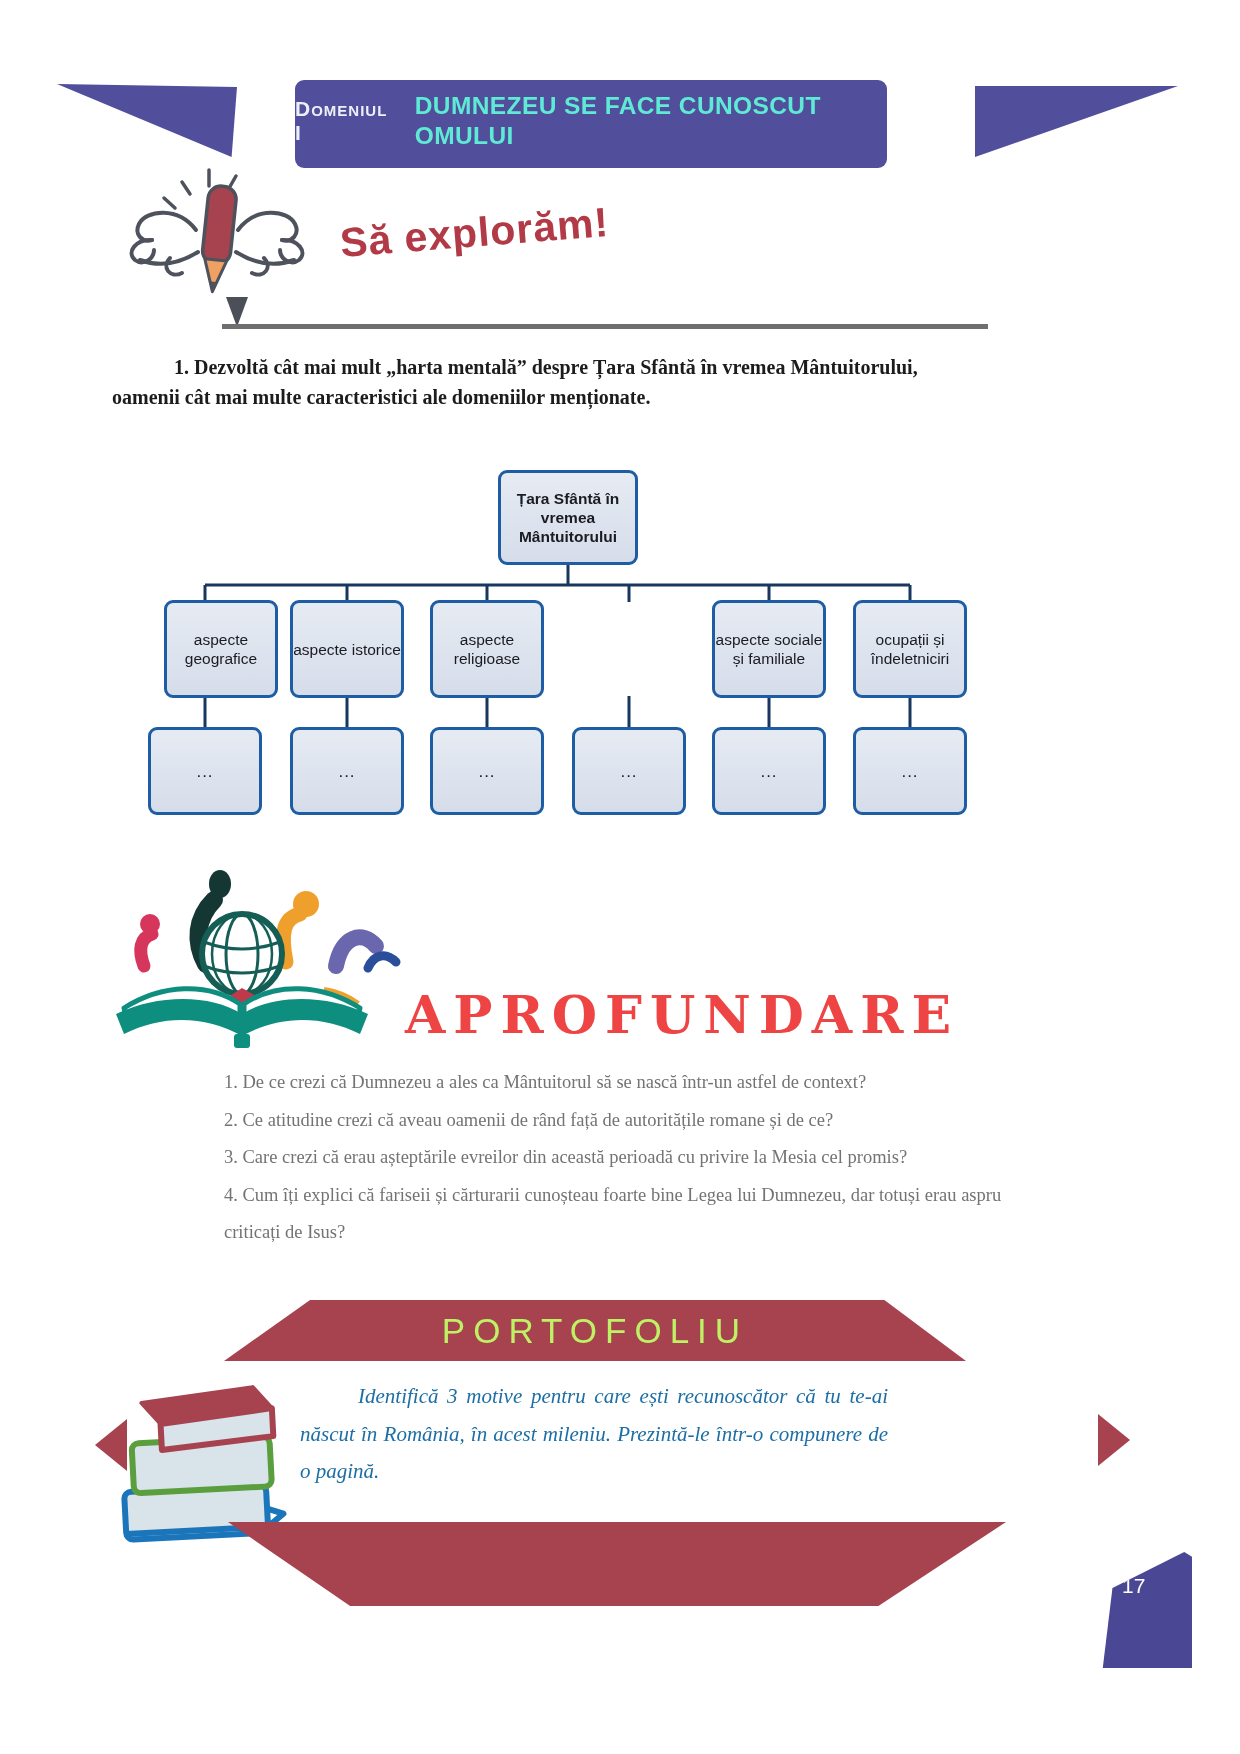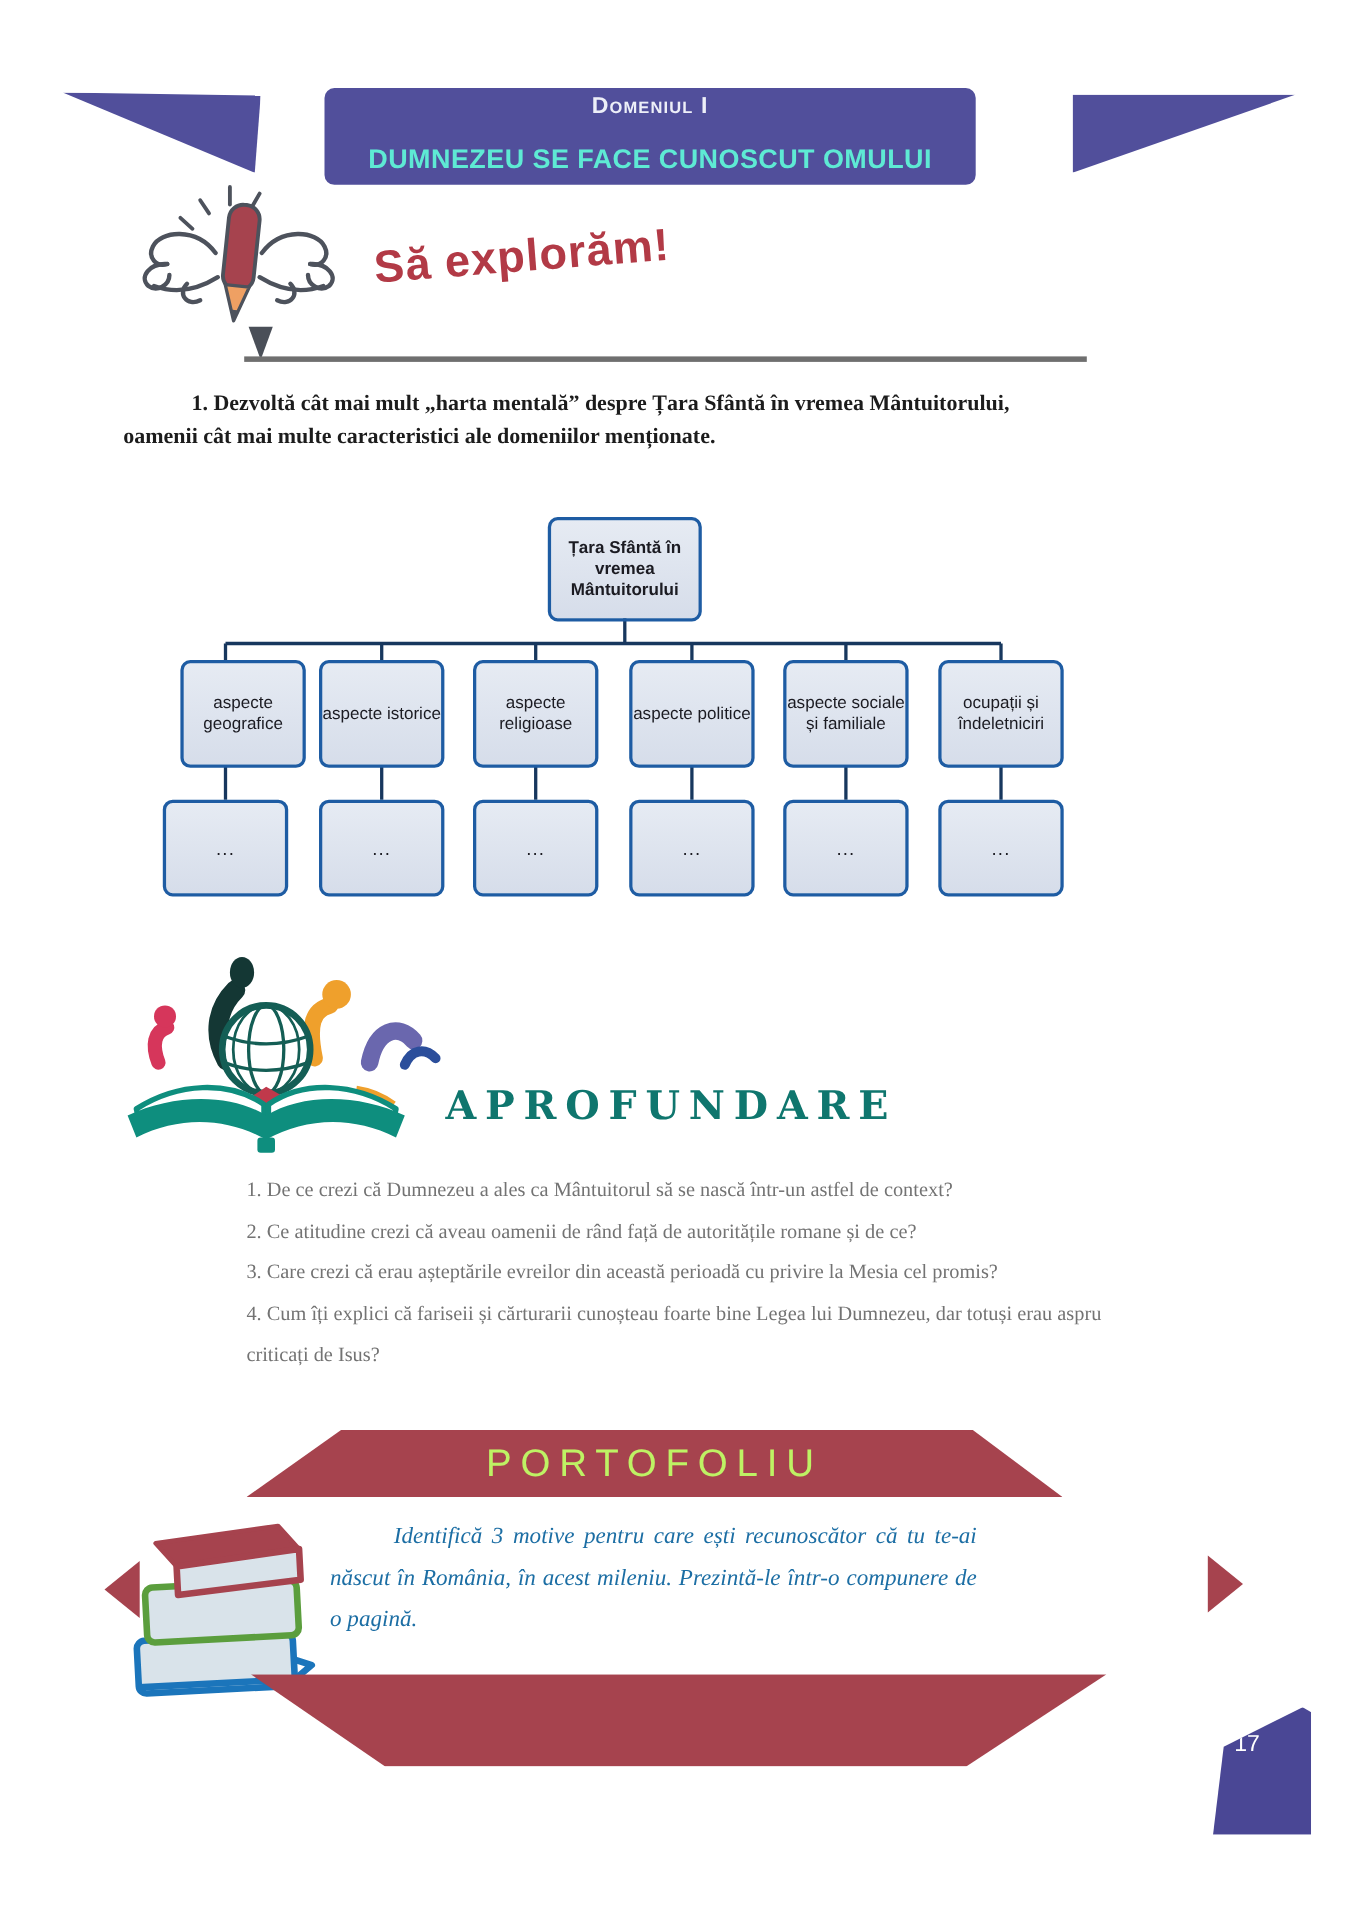--- a/index.html
+++ b/index.html
@@ -4,21 +4,21 @@
 <style>
   html,body{margin:0;padding:0;background:#e8e8e8;}
   .page{position:relative;width:1240px;height:1754px;background:#ffffff;margin:0 auto;overflow:hidden;
         font-family:"Liberation Serif",serif;}
 
   
   .corner-tri{position:absolute;background:#514F9B;}
   .tri-left{left:57px;top:84px;width:180px;height:73px;clip-path:polygon(0 0,100% 4%,97% 100%);}
   .tri-right{left:975px;top:86px;width:203px;height:71px;clip-path:polygon(0 0,100% 0,0 100%);}
   .banner{position:absolute;left:295px;top:80px;width:592px;height:88px;background:#514F9B;border-radius:9px;
-          display:flex;flex-direction:column;align-items:center;justify-content:flex-end;padding-bottom:7px;box-sizing:border-box;gap:22px;}
+          display:flex;flex-direction:row;align-items:center;justify-content:flex-end;padding-bottom:7px;box-sizing:border-box;gap:22px;}
   .banner .kicker{font-family:"Liberation Sans",sans-serif;font-variant:small-caps;font-weight:700;
           font-size:21px;color:#EDEFF8;letter-spacing:1px;line-height:24px;}
   .banner .title{font-family:"Liberation Sans",sans-serif;font-weight:700;font-size:24.5px;color:#5eead4;
           letter-spacing:.4px;line-height:30px;}
 
   
   .explore-title{position:absolute;left:342px;top:220px;font-family:"Liberation Sans",sans-serif;
           font-weight:700;font-size:41px;color:#B23A46;transform:rotate(-4.5deg);transform-origin:left bottom;letter-spacing:1px;}
   .divider{position:absolute;left:222px;top:324px;width:766px;height:5px;background:#6F6F6F;}
   .pencil-shadow{position:absolute;left:226px;top:297px;width:0;height:0;
@@ -31,21 +31,21 @@
   .connectors{position:absolute;left:0;top:0;}
   .node{position:absolute;background:linear-gradient(180deg,#E6EBF3,#D6DDEA);border:3px solid #1E5CA3;border-radius:9px;
         display:flex;align-items:center;justify-content:center;text-align:center;box-sizing:border-box;
         font-family:"Liberation Sans",sans-serif;color:#1b1b22;font-size:15.5px;line-height:19px;padding:4px 0;}
   .node::before{content:"";position:absolute;left:-9px;top:-9px;width:100%;height:100%;background:#1E5CA3;border-radius:9px;z-index:-1;}
   .node.root{left:358px;top:40px;width:140px;height:95px;font-weight:700;font-size:15.5px;}
   .dots{font-size:17px;letter-spacing:1px;}
 
   
   .aprof-title{position:absolute;left:405px;top:984px;font-family:"DejaVu Serif",serif;font-weight:700;
-        font-size:36px;color:#0f766e;letter-spacing:8px;}
+        font-size:52px;color:#ef4444;letter-spacing:8px;}
   .questions{position:absolute;left:224px;top:1064px;width:820px;font-size:18.5px;line-height:37.5px;color:#737373;}
 
   
   .port-banner{position:absolute;left:224px;top:1300px;width:742px;height:61px;background:#A6434E;
         clip-path:polygon(11.6% 0,89% 0,100% 100%,0 100%);display:flex;align-items:center;justify-content:center;}
   .port-banner .port-title{font-family:"Liberation Sans",sans-serif;font-weight:300;font-size:35px;color:#bef264;
         letter-spacing:8px;line-height:51px;}
   .port-text{position:absolute;left:300px;top:1378px;width:588px;font-style:italic;font-weight:500;
         font-size:21px;line-height:37.5px;color:#1C6EA4;text-align:justify;text-indent:58px;}
   .nav-arrow{position:absolute;width:0;height:0;}
@@ -120,21 +120,20 @@
         <line x1="629" y1="266" x2="629" y2="297"></line>
         <line x1="770" y1="266" x2="770" y2="297"></line>
       </g>
     </svg>
 
     <div class="node root">Țara Sfântă în vremea Mântuitorului</div>
 
     <div class="node" style="left:24px;top:170px;width:114px;height:98px">aspecte geografice</div>
     <div class="node" style="left:290px;top:170px;width:114px;height:98px">aspecte religioase</div>
     <div class="node" style="left:150px;top:170px;width:114px;height:98px">aspecte istorice</div>
-    <div class="node" style="left:432px;top:170px;width:114px;height:98px">aspecte politice</div>
     <div class="node" style="left:572px;top:170px;width:114px;height:98px">aspecte sociale și familiale</div>
     <div class="node" style="left:713px;top:170px;width:114px;height:98px">ocupații și îndeletniciri</div>
 
     <div class="node dots" style="left:8px;top:297px;width:114px;height:88px">...</div>
     <div class="node dots" style="left:150px;top:297px;width:114px;height:88px">...</div>
     <div class="node dots" style="left:290px;top:297px;width:114px;height:88px">...</div>
     <div class="node dots" style="left:432px;top:297px;width:114px;height:88px">...</div>
     <div class="node dots" style="left:572px;top:297px;width:114px;height:88px">...</div>
     <div class="node dots" style="left:713px;top:297px;width:114px;height:88px">...</div>
   </div>

